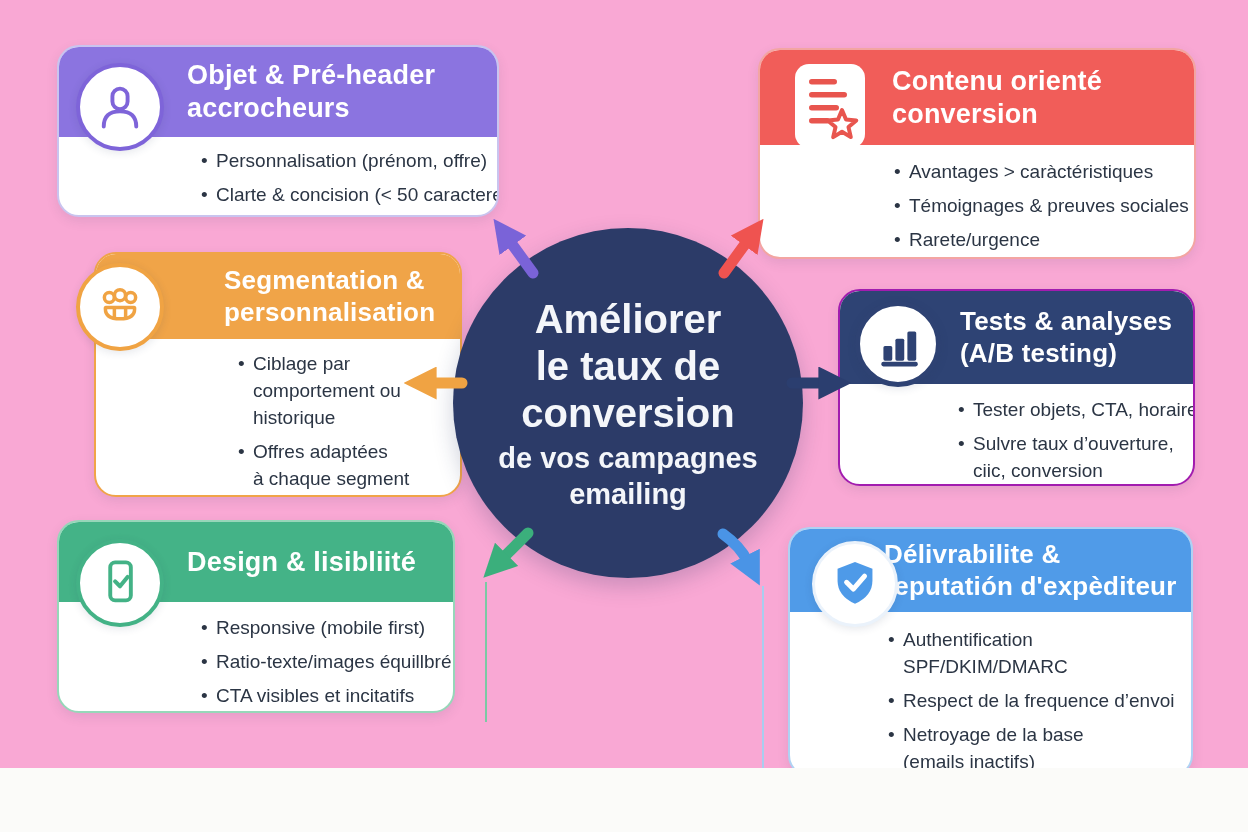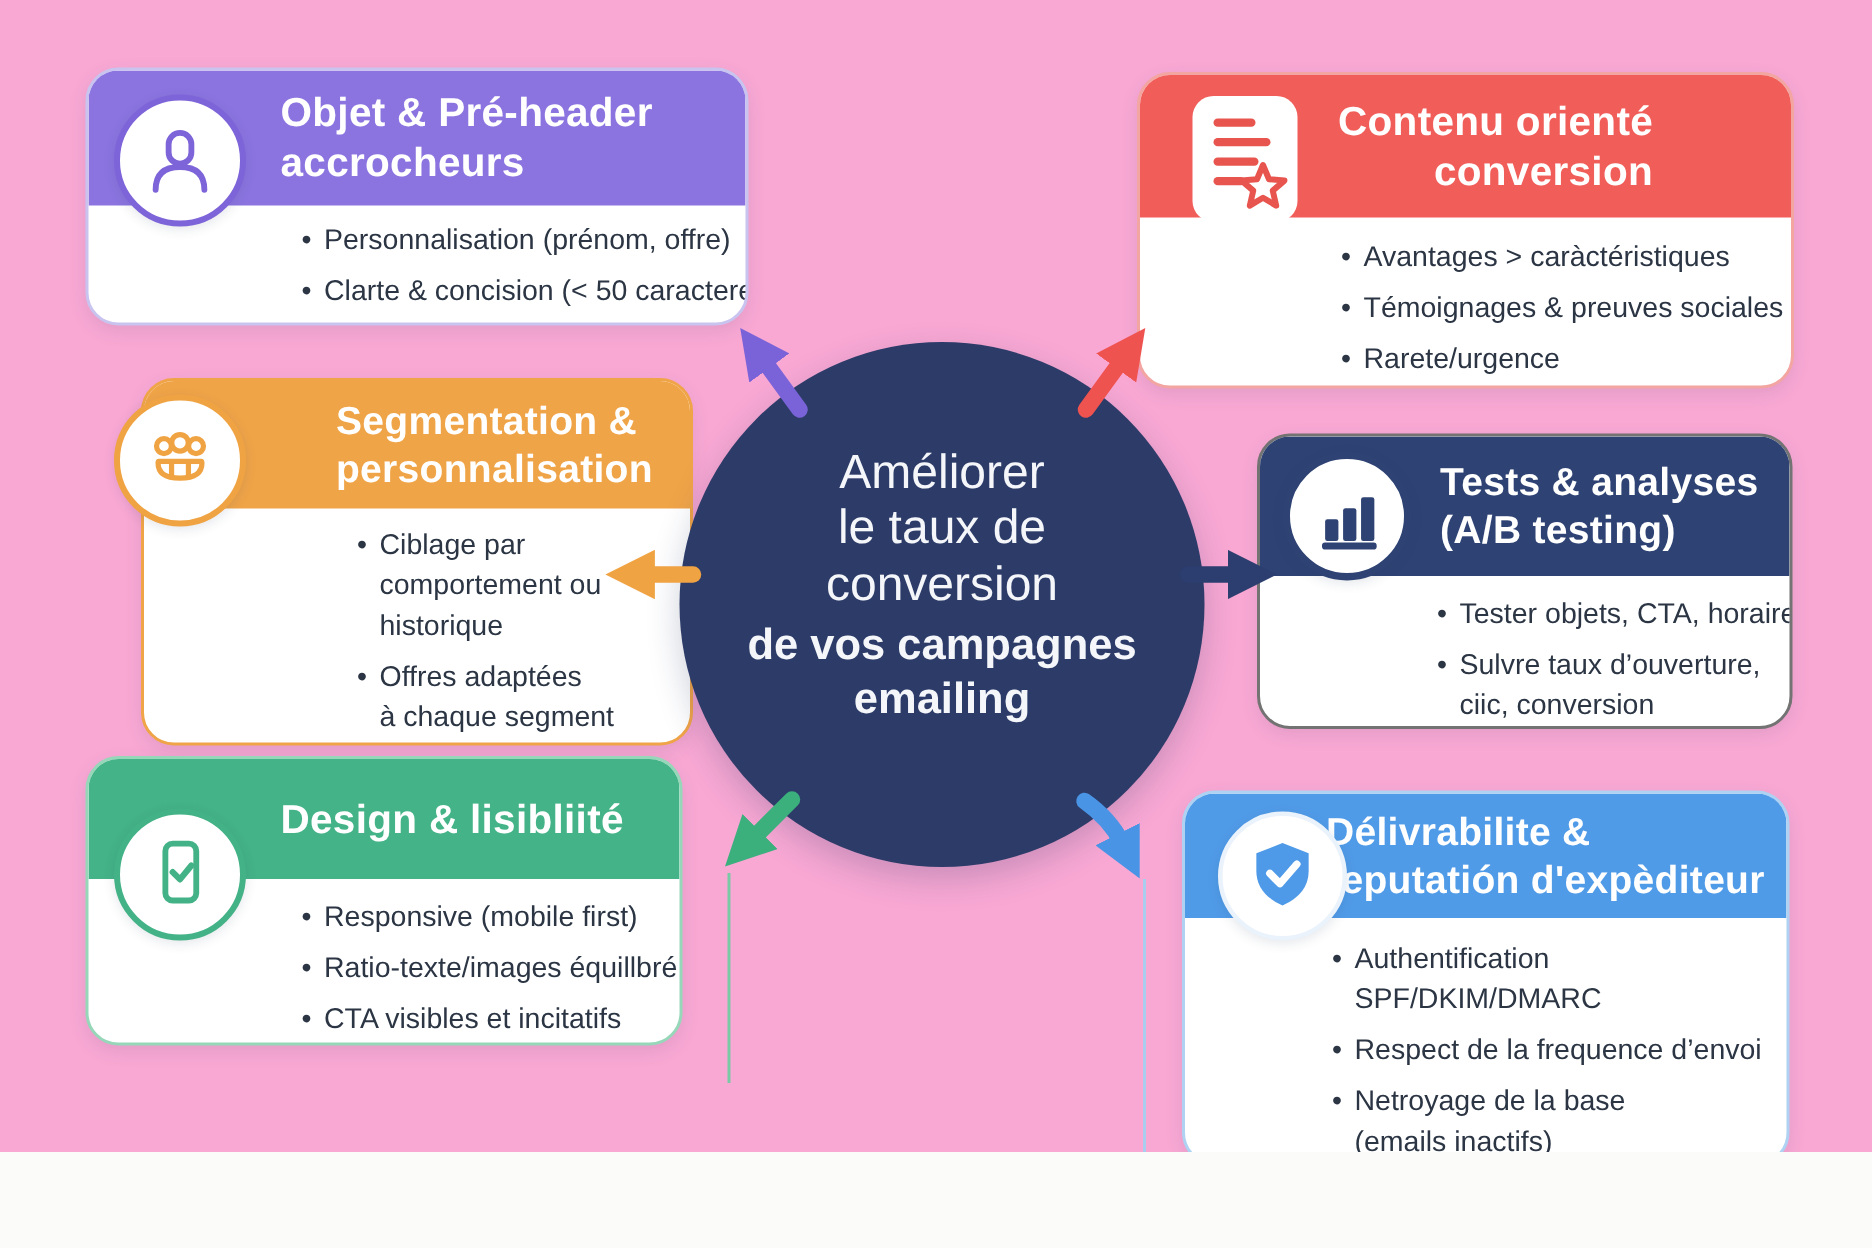--- a/index.html
+++ b/index.html
@@ -20,31 +20,31 @@
   .c0{left:57px;top:45px;width:442px;height:172px;border:2px solid #C9C4EF;}
   .c0 .card-header{height:90px;background:#8B74E0;padding-left:128px;}
   .c0 .card-title{font-size:27px;}
   .c0 .card-body{padding:11px 10px 0 140px;}
   
   .c1{left:57px;top:252px;width:368px;height:245px;border:2px solid #F0A448;margin-left:37px;}
   .c1 .card-header{height:85px;background:#F0A448;padding-left:128px;}
   .c1 .card-title{font-size:26px;}
   .c1 .card-body{padding:12px 8px 0 140px;}
   
-  .c2{left:57px;top:504px;width:398px;height:193px;border:2px solid #96D7B9;}
+  .c2{left:57px;top:520px;width:398px;height:193px;border:2px solid #96D7B9;}
   .c2 .card-header{height:80px;background:#44B387;padding-left:128px;}
   .c2 .card-title{font-size:27px;}
   .c2 .card-body{padding:13px 6px 0 140px;border-radius:30px;}
   
   .c3{left:758px;top:48px;width:438px;height:211px;border:2px solid #F3A5A2;}
-  .c3 .card-header{height:95px;background:#F15D59;padding-left:132px;text-align:right;}
+  .c3 .card-header{height:95px;background:#F15D59;padding-left:132px;}
   .c3 .card-title{font-size:27px;}
   .c3 .card-body{padding:14px 6px 0 132px;}
   
-  .c4{left:838px;top:289px;width:357px;height:197px;border:2px solid #737373;}
+  .c4{left:838px;top:289px;width:357px;height:197px;border:2px solid #a21caf;}
   .c4 .card-header{height:93px;background:#2E4374;padding-left:120px;}
   .c4 .card-title{font-size:26px;}
   .c4 .card-body{padding:13px 4px 0 116px;}
   
   .c5{left:788px;top:527px;width:405px;height:250px;border:2px solid #AFD2F3;}
   .c5 .card-header{height:83px;background:#509BE8;padding-left:94px;}
   .c5 .card-title{font-size:26px;}
   .c5 .card-body{padding:15px 4px 0 96px;}
 
   
@@ -57,21 +57,21 @@
   .b-bars{left:855px;top:301px;width:86px;height:86px;border:5px solid #2E4273;}
   .b-shield{left:812px;top:541px;width:86px;height:86px;border:3px solid #EAF2FB;}
   .b-doc{position:absolute;left:795px;top:64px;width:70px;height:84px;background:#fff;
          border-radius:14px;z-index:3;display:flex;align-items:center;justify-content:center;}
 
   
   .center-circle{position:absolute;left:453px;top:228px;width:350px;height:350px;
                  border-radius:50%;background:#2C3B68;z-index:2;color:#F4F6FA;
                  text-align:center;box-sizing:border-box;padding-top:68px;
                  box-shadow:0 8px 22px rgba(30,45,90,.22);}
-  .center-title{font-size:32px;font-weight:normal;line-height:1.17;white-space:pre;}
+  .center-title{font-size:40px;font-weight:bold;line-height:1.17;white-space:pre;}
   .center-sub{font-size:29px;font-weight:bold;line-height:1.22;white-space:pre;margin-top:5px;}
 
   .arrows{position:absolute;left:0;top:0;z-index:4;pointer-events:none;}
 </style>
 </head>
 <body>
 
 <div class="canvas">
 
   <div class="card c0">

